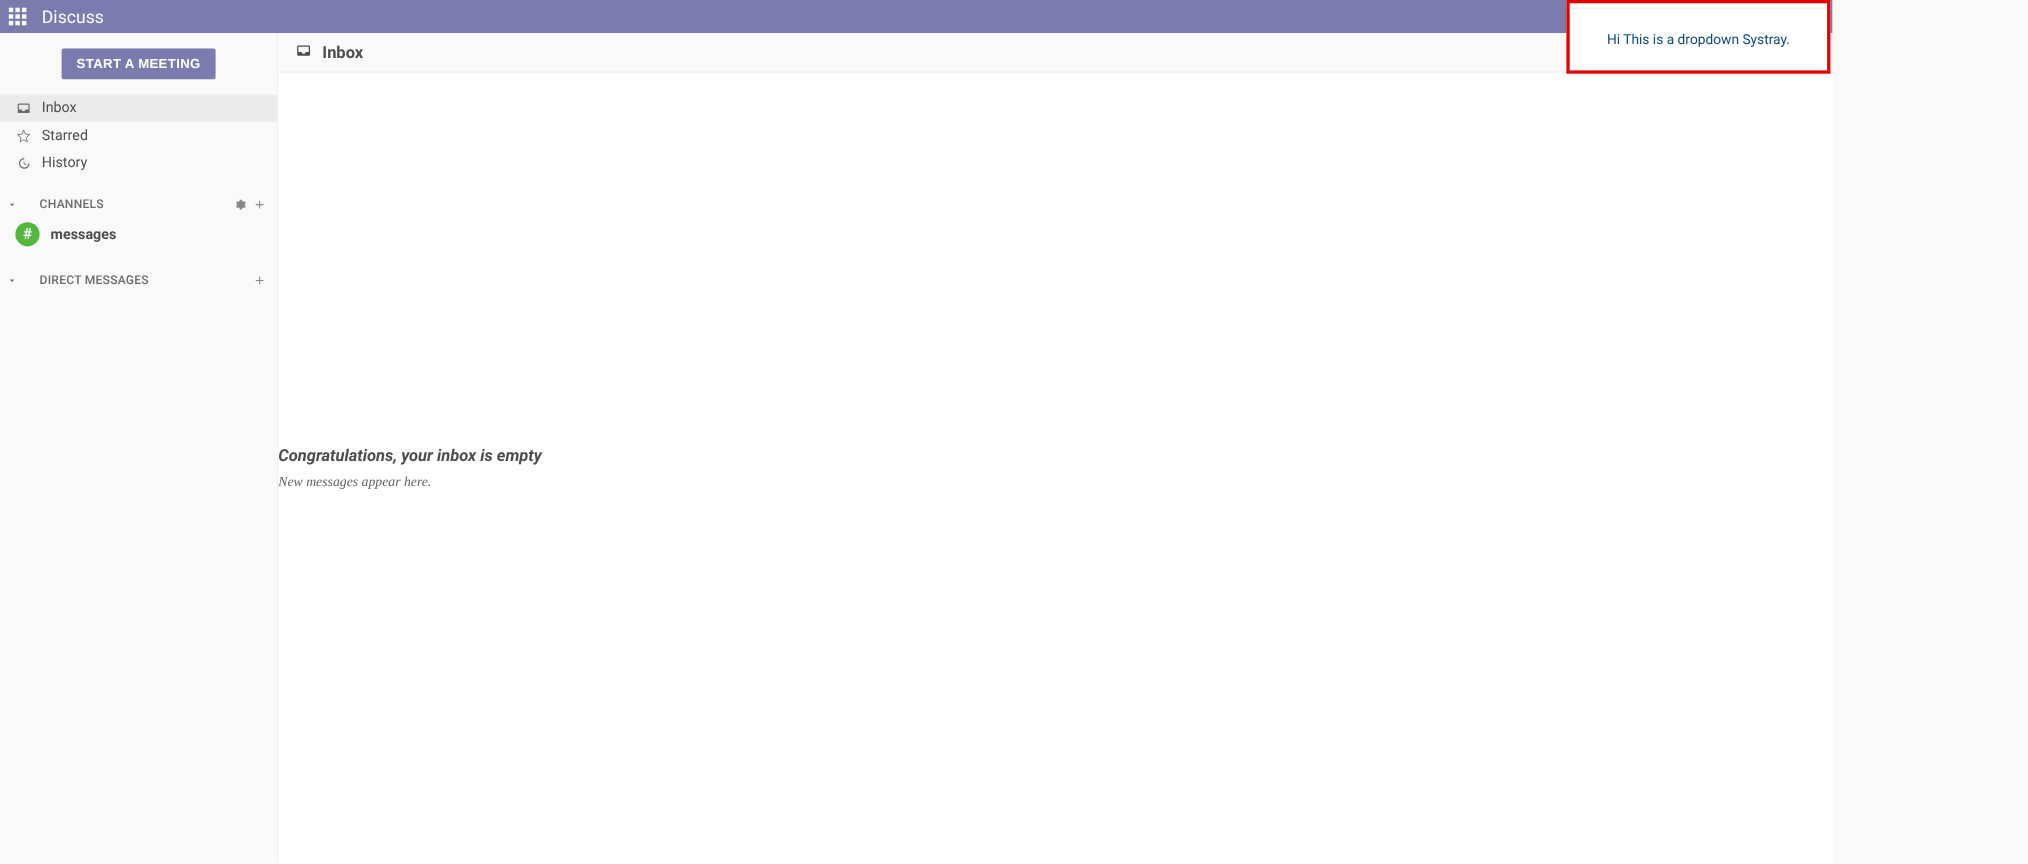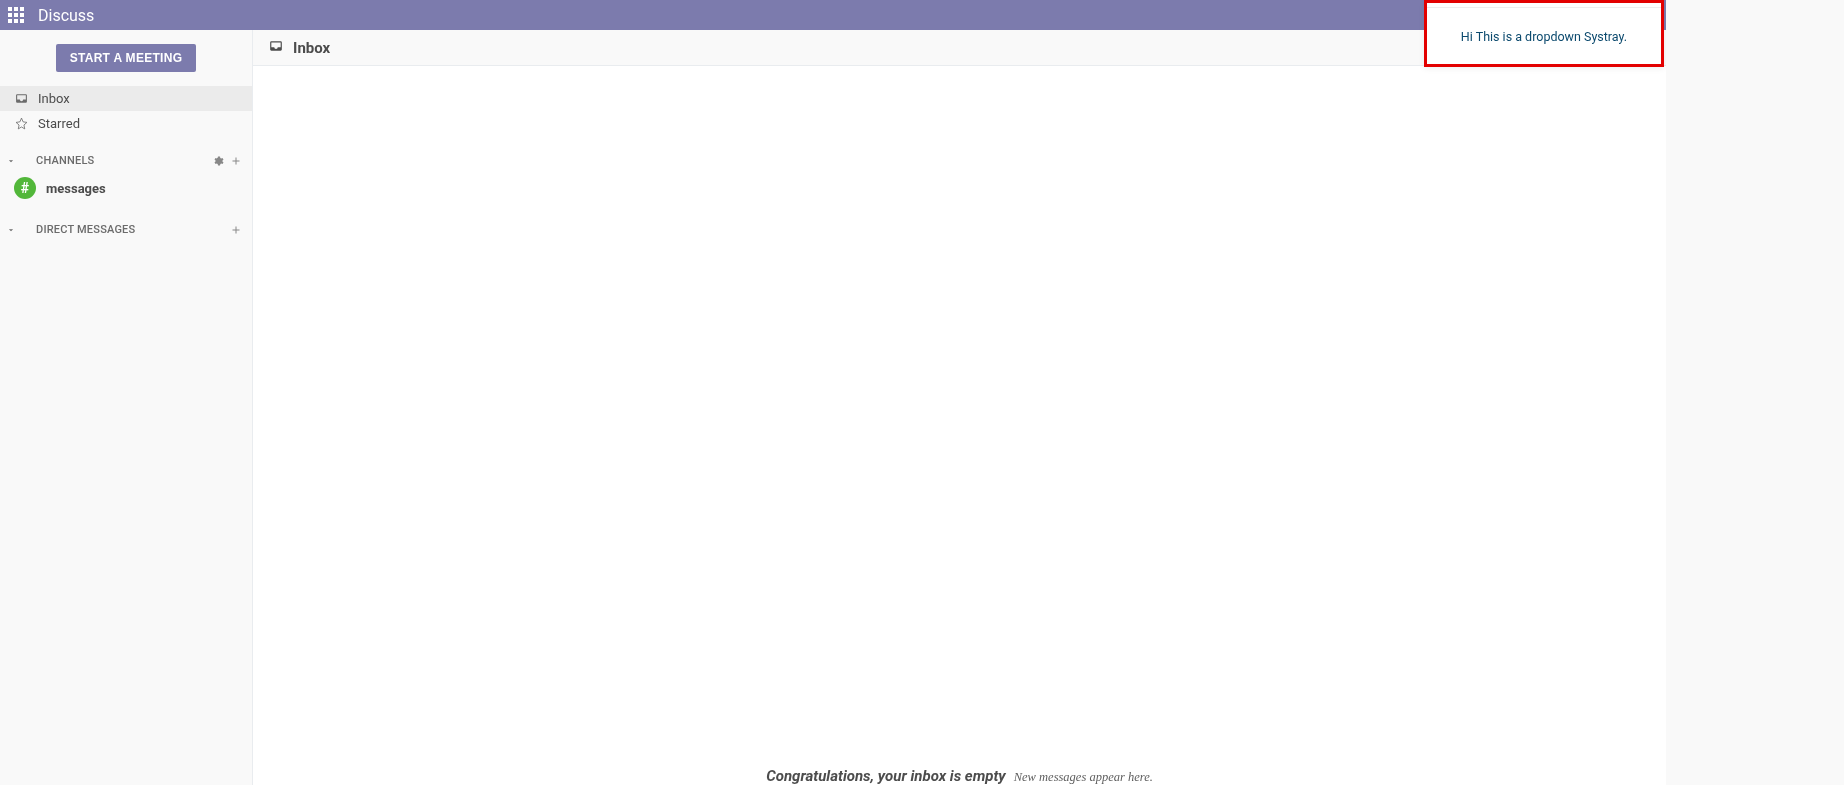--- a/index.html
+++ b/index.html
@@ -108,21 +108,21 @@
     }
     .main { flex:1; display:flex; flex-direction:column; background:#fff; position:relative;}
     .main-header {
       height: 36px; border-bottom:1px solid #e9ecef;
       display:flex; align-items:center; padding:0 16px; gap:10px;
       background:#f9f9f9;
     }
     .main-header svg { width:14px; height:14px; fill:#4c4c4c;}
     .main-title { font-size:15px; font-weight:700; color:#4c4c4c;}
     .empty {
-      flex:1; display:flex; flex-direction:row; align-items:flex-end; justify-content:center;
+      flex:1; display:flex; flex-direction:column; align-items:flex-start; justify-content:center;
       gap:8px;
     }
     .empty-title { font-style:italic; font-weight:700; font-size:15px; color:#4c4c4c;}
     .empty-sub { font-style:italic; font-size:12.5px; color:#606060;font-family:Liberation Serif, serif;}
     .dropdown-callout {
       position:absolute;
       top:0px;
       right:2px;
       width:240px;
       background:#fff;
@@ -191,20 +191,28 @@
         <span>Inbox</span>
       </div>
       <div class="sb-item">
         <span class="sb-icon">
           <svg viewBox="0 0 24 24">
               <path d="M12 2l2.9 6.9L22 10l-5.5 4.8L18 22l-6-3.6L6 22l1.5-7.2L2 10l7.1-1.1z" fill="none" stroke="#6b6b6b" stroke-width="1.5"></path>
             </svg>
         </span>
         <span>Starred</span>
       </div>
+      <div class="sb-item">
+        <span class="sb-icon">
+          <svg viewBox="0 0 24 24">
+              <path d="M13 3a9 9 0 100 18 9 9 0 009-9h-2a7 7 0 11-7-7V3zM12 8v5l4 2 .8-1.6L13 12V8z"></path>
+            </svg>
+        </span>
+        <span>History</span>
+      </div>
 
       <div class="sb-section">
         <div class="sb-section-left">
           <svg class="chev" viewBox="0 0 24 24">
               <path d="M7 10l5 5 5-5z"></path>
             </svg>
           <span class="sb-section-title">CHANNELS</span>
         </div>
         <div class="sb-section-actions">
           <svg viewBox="0 0 24 24">

